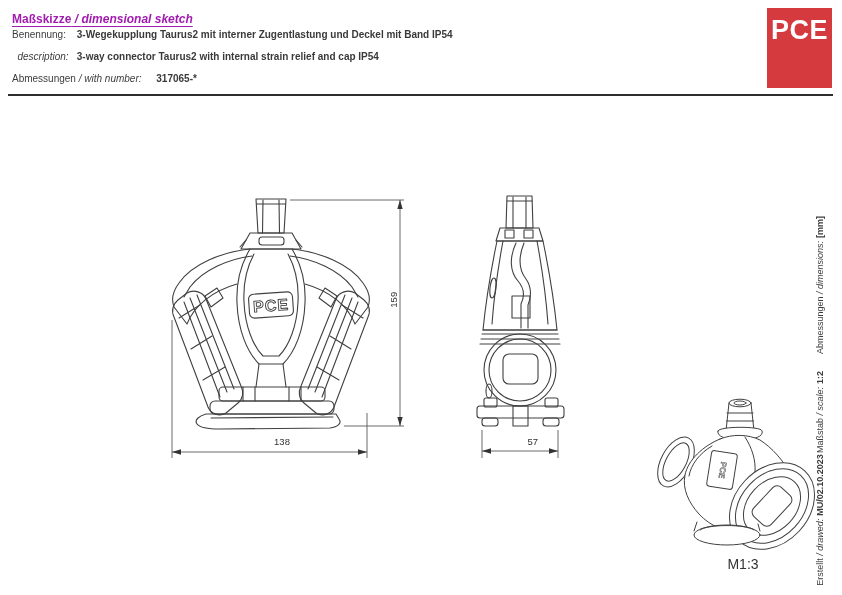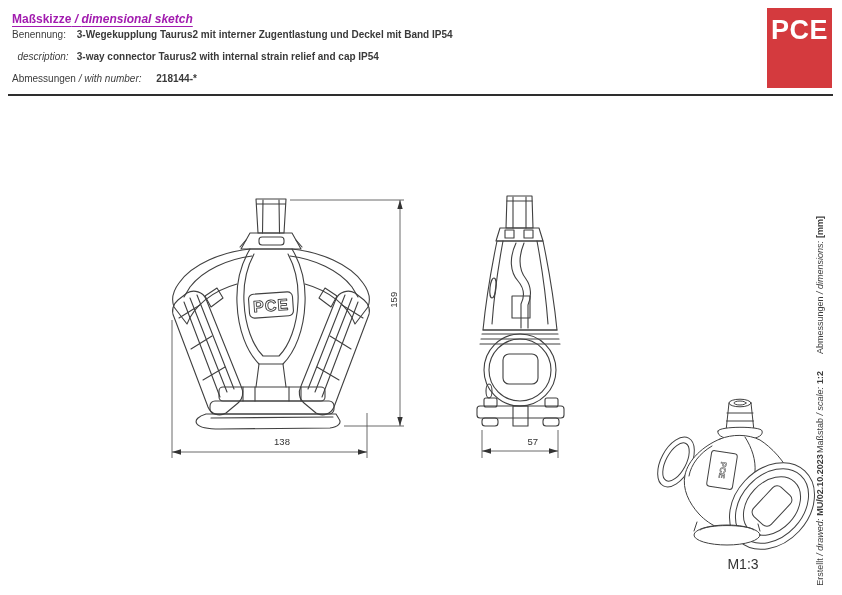--- a/index.html
+++ b/index.html
@@ -87,21 +87,21 @@
     <span class="val">3-Wegekupplung Taurus2 mit interner Zugentlastung und Deckel mit Band IP54</span>
   </div>
 
   <div class="hrow row-description">
     <span class="lbl">description:</span>
     <span class="val">3-way connector Taurus2 with internal strain relief and cap IP54</span>
   </div>
 
   <div class="hrow row-partnumber">
     <span>Abmessungen</span><span class="it"> / </span><span class="it">with number:</span>
-    <span class="val">218144-*</span>
+    <span class="val">317065-*</span>
   </div>
 
   <div class="hrule"></div>
 
   <div class="logo" style="background: rgb(212, 58, 62);">
     <span>PCE</span>
   </div>
 
   <svg class="canvas" width="842" height="595" viewBox="0 0 842 595">
 

